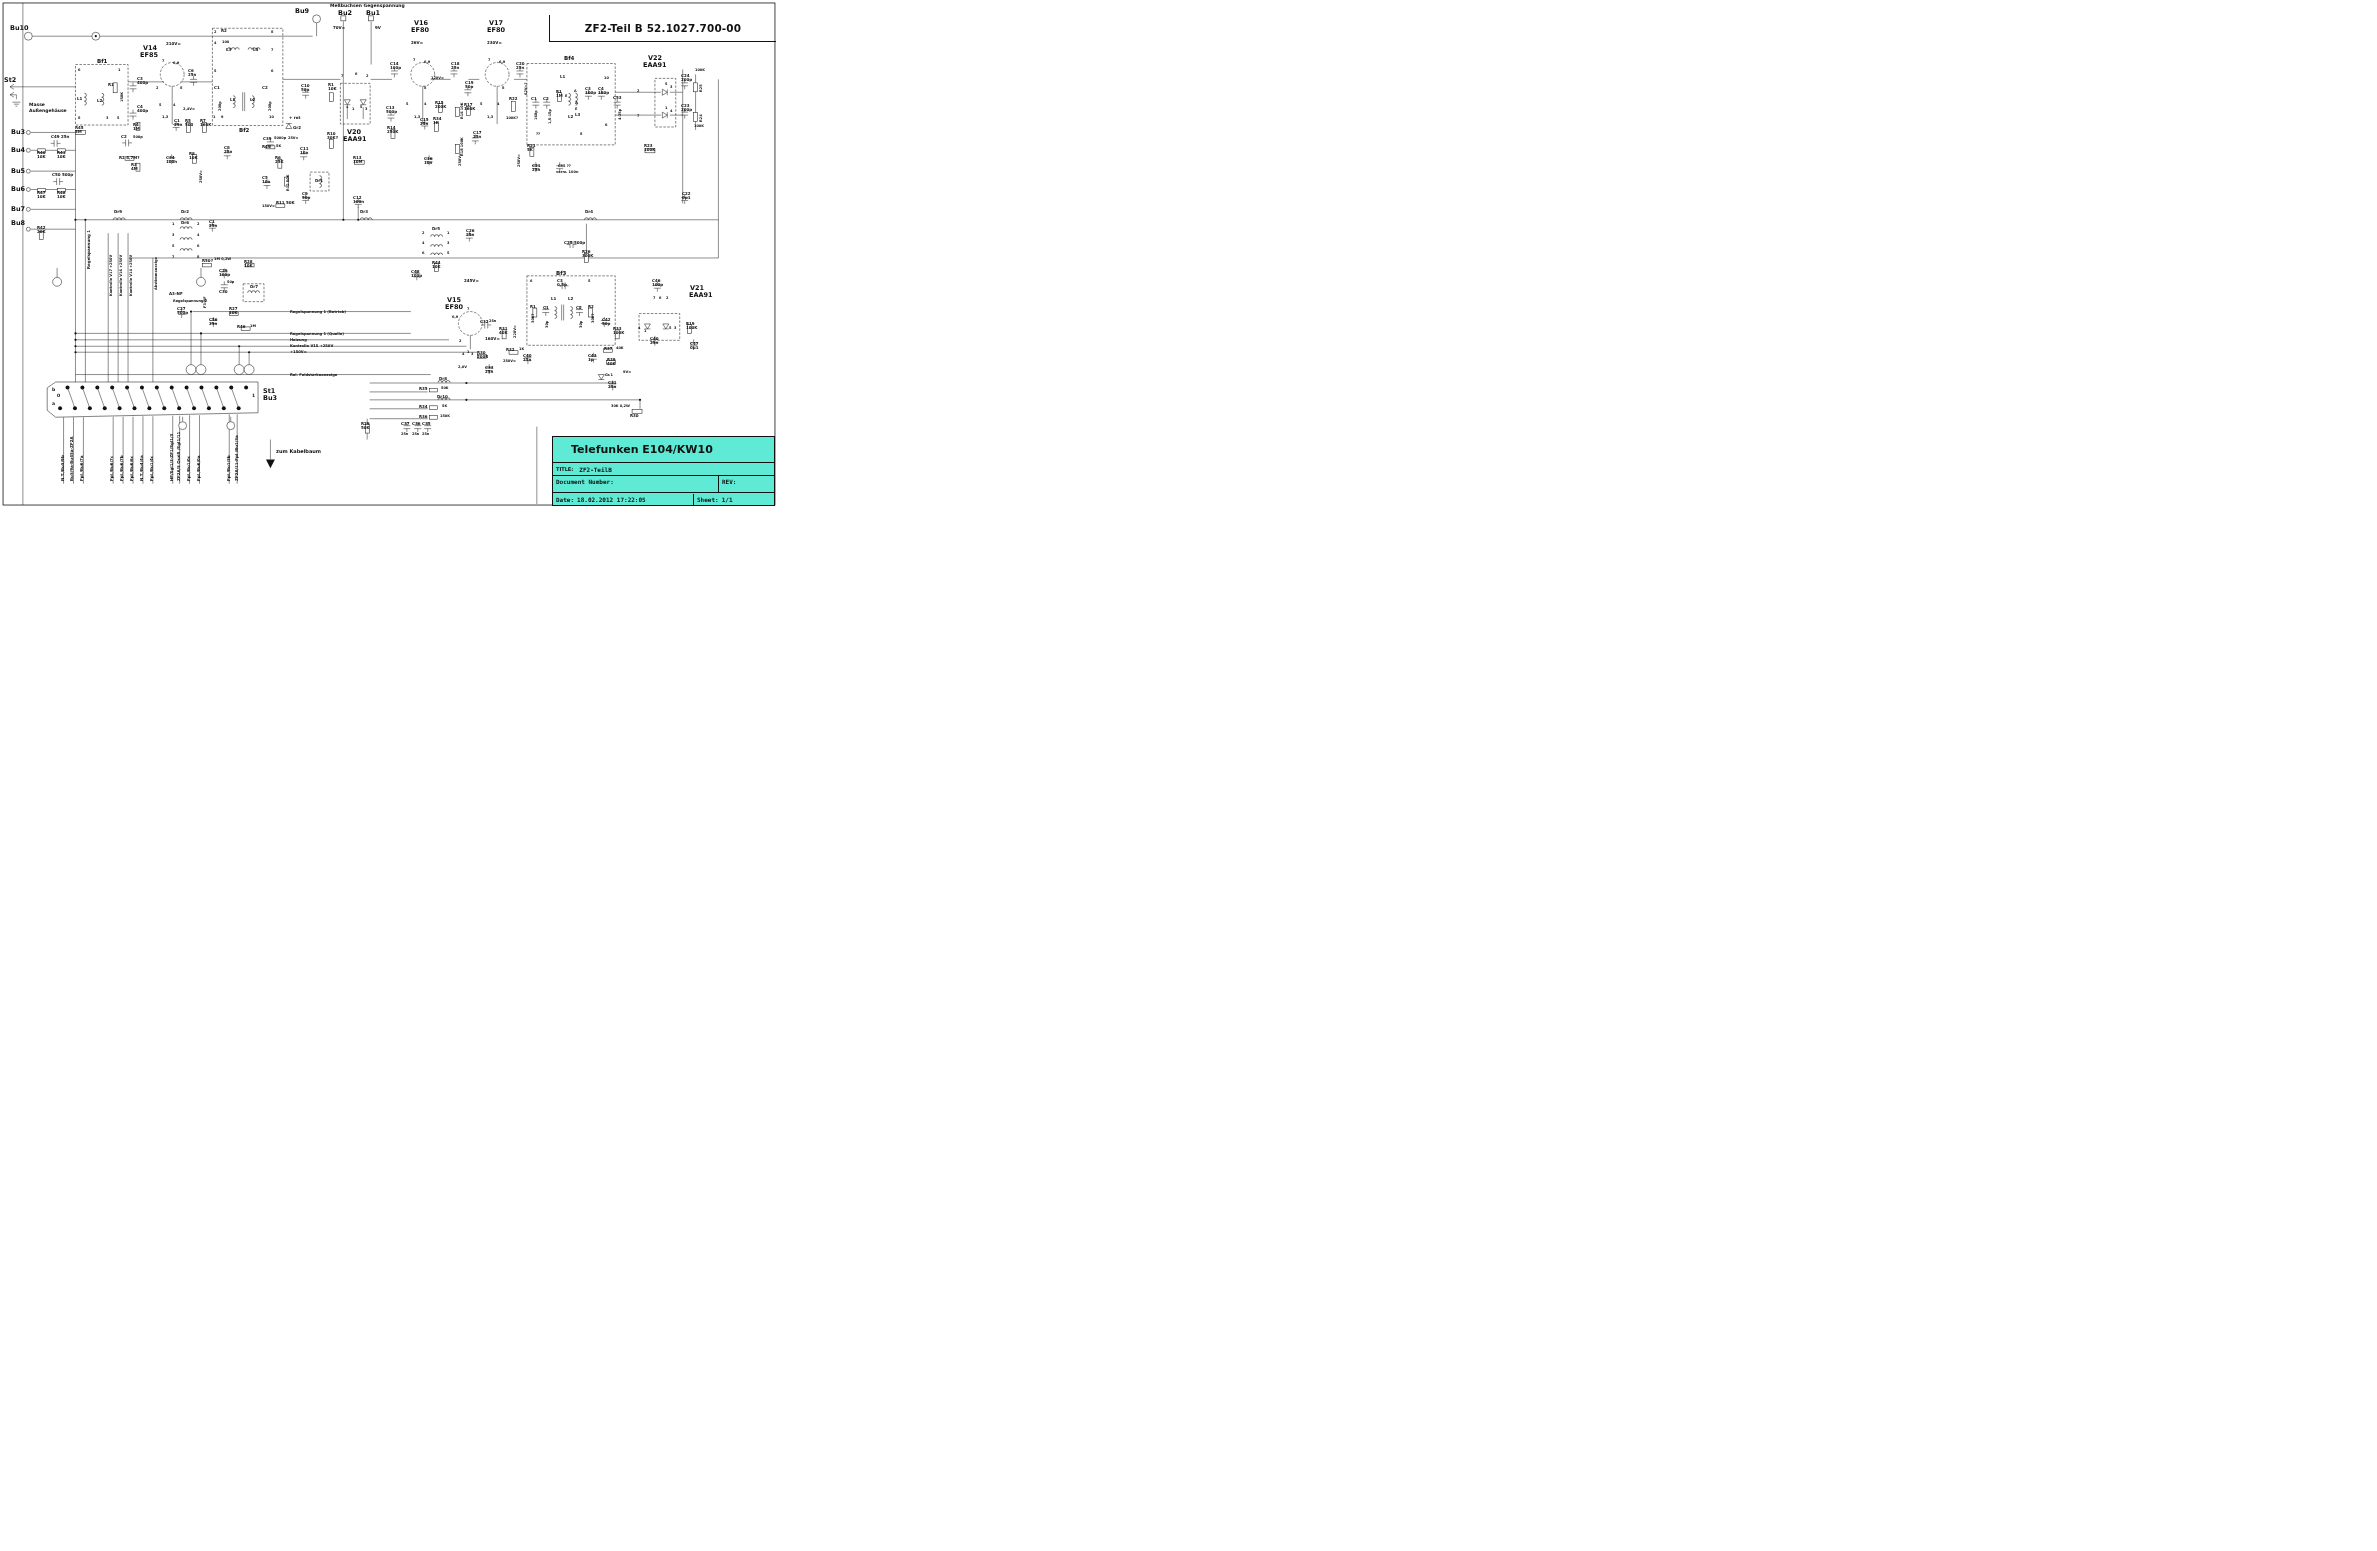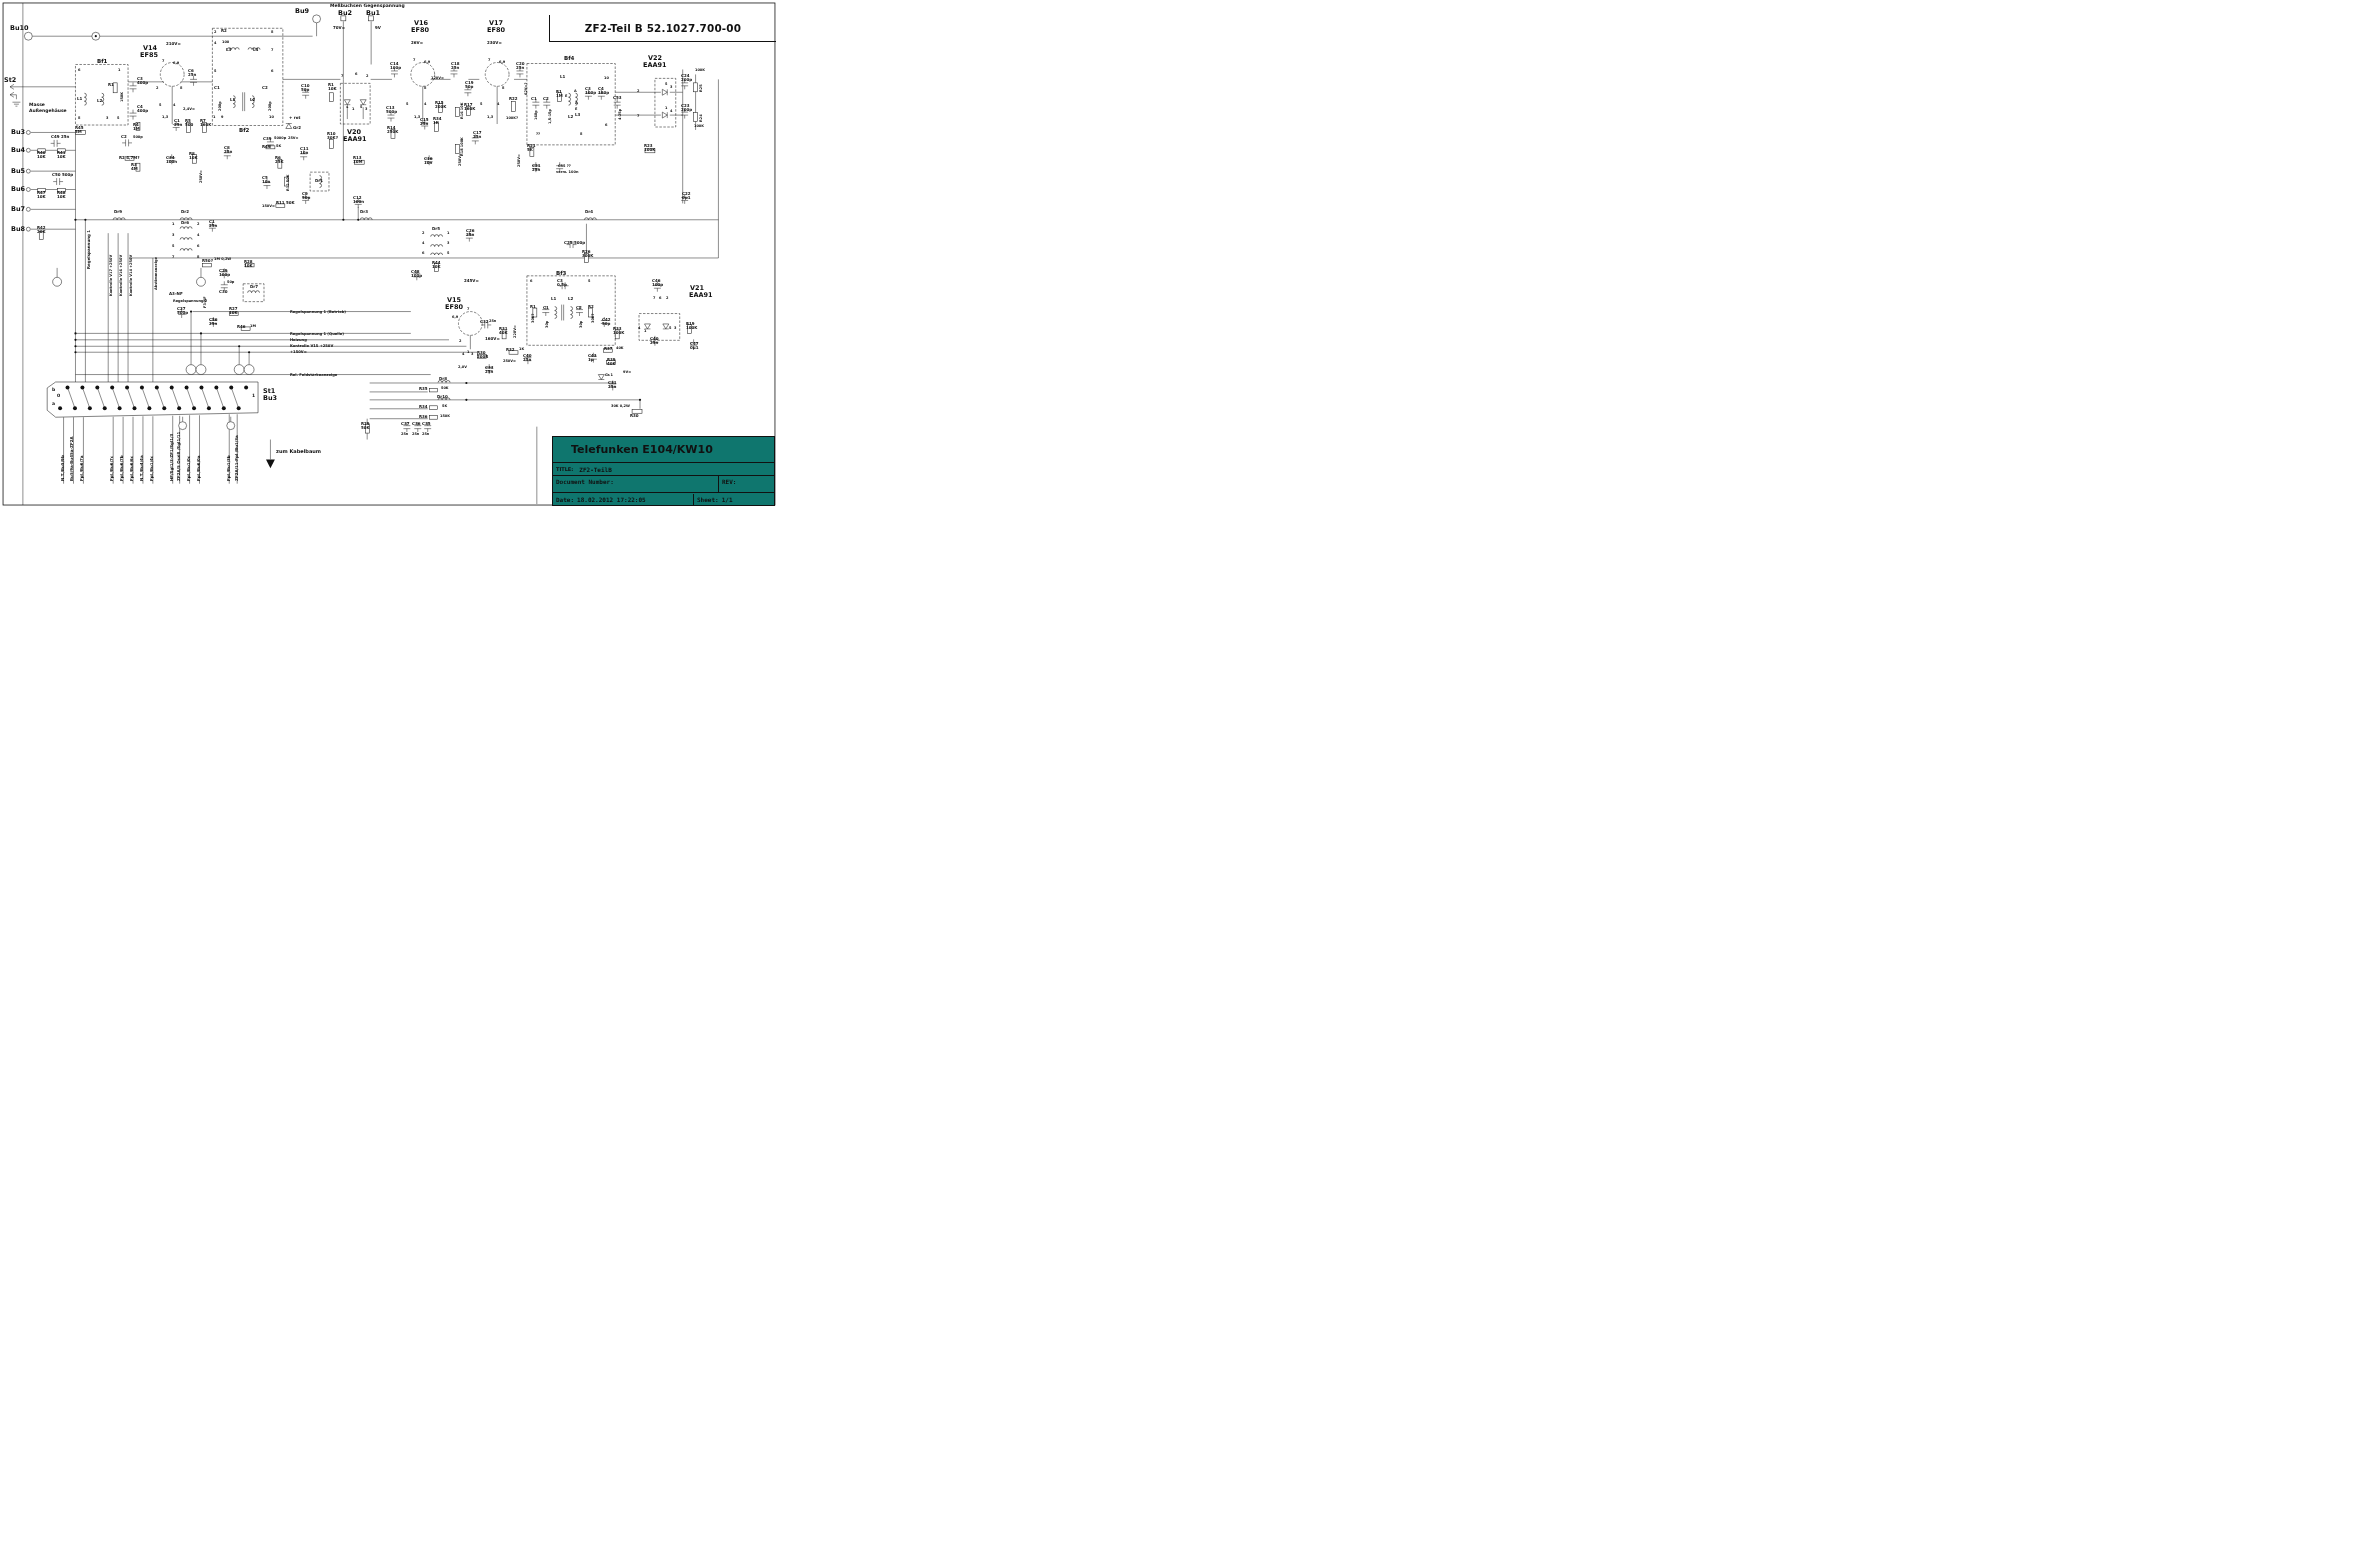--- a/index.html
+++ b/index.html
@@ -10,21 +10,21 @@
   .w{stroke:#1a1a1a;stroke-width:1;}
   .dash{fill:none;stroke:#1a1a1a;stroke-width:1.1;stroke-dasharray:5 3;}
   .comp{fill:#fff;stroke:#1a1a1a;stroke-width:1.1;}
   .coil{fill:none;stroke:#1a1a1a;stroke-width:1.2;}
   #labels{position:absolute;left:0;top:0;width:100%;height:100%;}
   .lbl{position:absolute;white-space:pre-line;line-height:1.12;color:#111;transform-origin:0 0;}
   .big-title{position:absolute;left:549px;top:15px;width:226px;height:26px;
     border-left:0.9px solid #111;border-bottom:0.9px solid #111;
     display:flex;align-items:center;justify-content:center;font-size:10.4px;letter-spacing:0.2px;}
   .tb{position:absolute;left:552px;top:436px;width:223px;height:70px;border:1px solid #111;
-    box-sizing:border-box;background:#0f766e;padding-left:17px;}
+    box-sizing:border-box;background:#5eead4;padding-left:17px;}
   .tb-company{position:absolute;left:0;top:0;width:100%;height:26px;border-bottom:0.8px solid #111;
     font-size:11px;display:flex;align-items:center;padding-left:18px;box-sizing:border-box;}
   .tb-title-row{position:absolute;left:0;top:26px;width:100%;height:13.4px;border-bottom:0.8px solid #111;
     display:flex;align-items:center;gap:6px;padding-left:3px;box-sizing:border-box;}
   .tb-doc-row{position:absolute;left:0;top:39px;width:100%;height:17.4px;border-bottom:0.8px solid #111;
     display:flex;box-sizing:border-box;}
   .tb-date-row{position:absolute;left:0;top:57px;width:100%;height:12px;display:flex;box-sizing:border-box;}
   .cell-doc{flex:1;border-right:0.8px solid #111;padding:1.5px 3px;box-sizing:border-box;}
   .cell-rev{width:55px;padding:1.5px 3px;box-sizing:border-box;}
   .cell-date{flex:1;border-right:0.8px solid #111;padding:1.5px 3px;box-sizing:border-box;display:flex;gap:3px;}
@@ -551,21 +551,21 @@
       <div class="lbl" style="left: 489px; top: 20px; font-size: 6.5px;">V17</div>
       <div class="lbl" style="left: 487px; top: 27px; font-size: 6.5px;">EF80</div>
       <div class="lbl" style="left: 4px; top: 77px; font-size: 6.5px;">St2</div>
       <div class="lbl" style="left: 29px; top: 102px; font-size: 4.5px;">Masse</div>
       <div class="lbl" style="left: 29px; top: 108px; font-size: 4.5px;">Außengehäuse</div>
       <div class="lbl" style="left: 11px; top: 129px; font-size: 6.5px;">Bu3</div>
       <div class="lbl" style="left: 11px; top: 147px; font-size: 6.5px;">Bu4</div>
       <div class="lbl" style="left: 11px; top: 168px; font-size: 6.5px;">Bu5</div>
       <div class="lbl" style="left: 11px; top: 186px; font-size: 6.5px;">Bu6</div>
       <div class="lbl" style="left: 11px; top: 206px; font-size: 6.5px;">Bu7</div>
-      <div class="lbl" style="left: 11px; top: 226px; font-size: 6.5px;">Bu8</div>
+      <div class="lbl" style="left: 11px; top: 220px; font-size: 6.5px;">Bu8</div>
       <div class="lbl" style="left: 143px; top: 45px; font-size: 6.5px;">V14</div>
       <div class="lbl" style="left: 140px; top: 52px; font-size: 6.5px;">EF85</div>
       <div class="lbl" style="left: 166px; top: 42px; font-size: 4px;">210V=</div>
       <div class="lbl" style="left: 97px; top: 58px; font-size: 5.5px;">Bf1</div>
       <div class="lbl" style="left: 78px; top: 69px; font-size: 3.5px;">6</div>
       <div class="lbl" style="left: 118px; top: 69px; font-size: 3.5px;">1</div>
       <div class="lbl" style="left: 108px; top: 83px; font-size: 4px;">R1</div>
       <div class="lbl" style="left: 121px; top: 102px; font-size: 3.5px; transform: rotate(-90deg);">150K</div>
       <div class="lbl" style="left: 77px; top: 97px; font-size: 4px;">L1</div>
       <div class="lbl" style="left: 97px; top: 99px; font-size: 4px;">L2</div>

